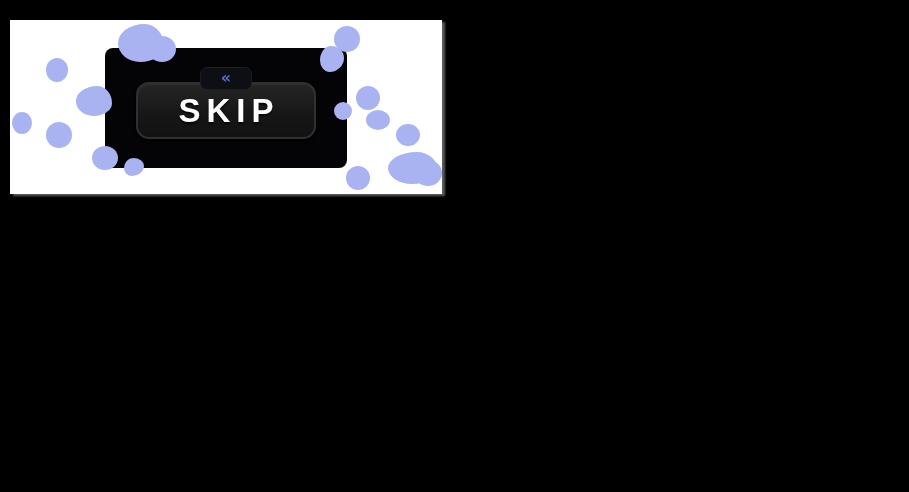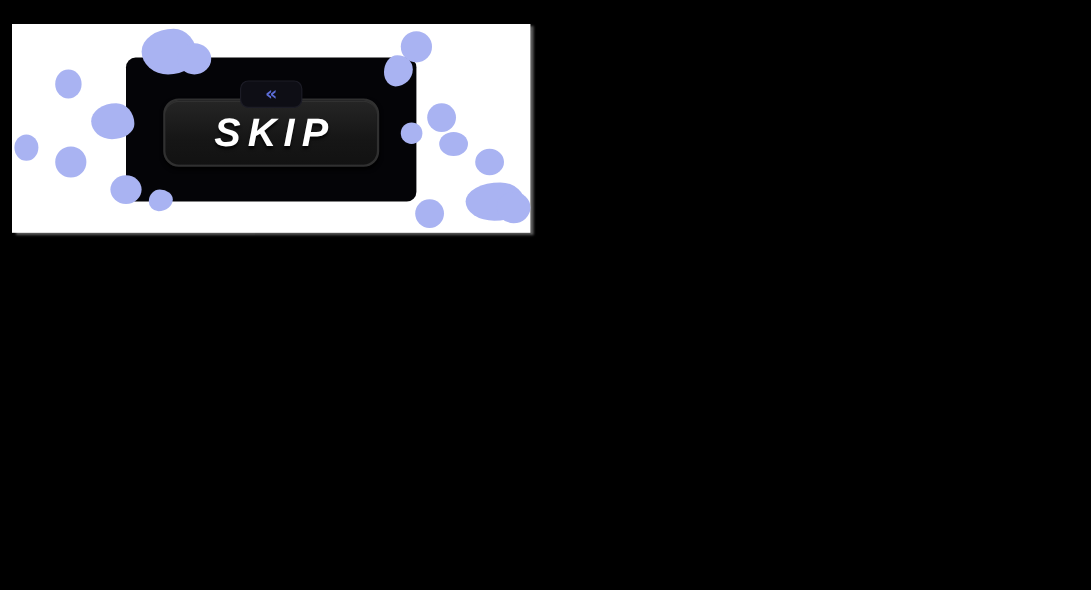--- a/index.html
+++ b/index.html
@@ -86,21 +86,20 @@
   }
 
   .skip-button .skip-label {
     color: #ffffff;
     font-size: 33px;
     font-weight: 800;
     letter-spacing: 6px;
     padding-left: 6px; 
     text-shadow: 0 2px 2px rgba(0,0,0,0.7);
     line-height: 1;
-    font-style: italic;
   }
 
   .blob {
     position: absolute;
     background: #a9b3f2;
     border-radius: 50%;
     z-index: 4;
   }
 
   .blob.organic-a { border-radius: 58% 42% 52% 48% / 50% 58% 42% 50%; }

